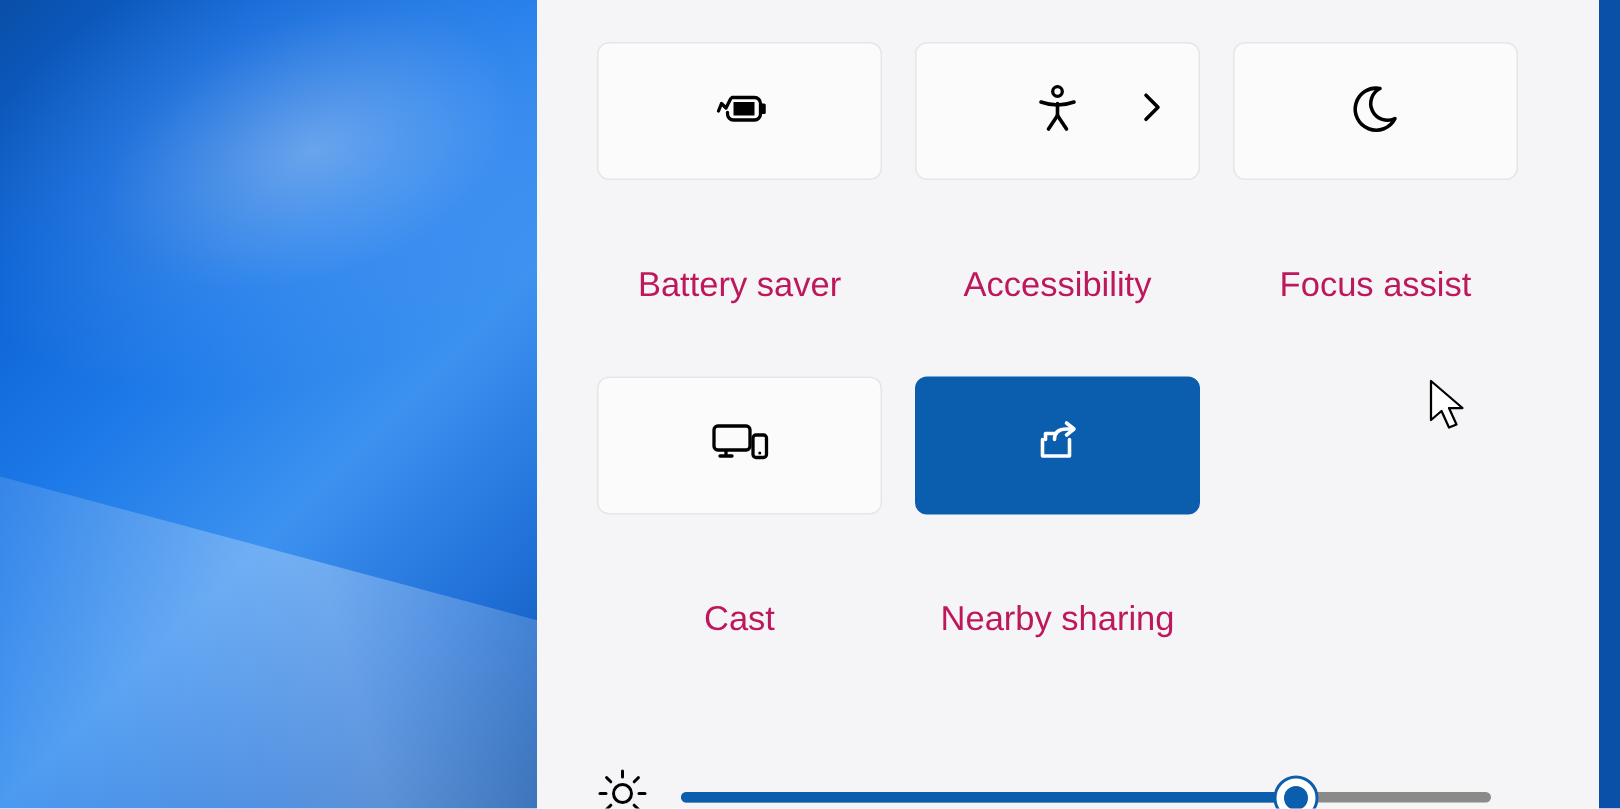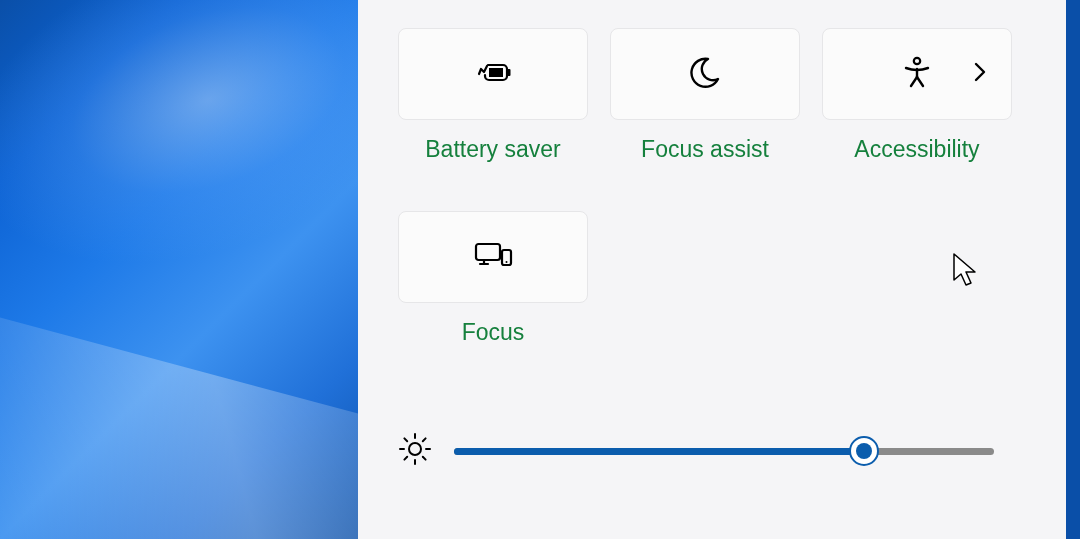--- a/index.html
+++ b/index.html
@@ -81,23 +81,24 @@
       position: relative;
     }
 
     .tile.active {
       background: #0b5dad;
       border-color: #0b5dad;
     }
 
     .tile-label {
       font-size: 23px;
-      color: #15803d;
+      color: #be185d;
       font-weight: 400;
       text-align: center;
+      margin-top: 40px;
     }
 
     .chevron {
       position: absolute;
       right: 24px;
       top: 50%;
       transform: translateY(-50%);
     }
 
     .brightness-row {
@@ -195,64 +196,77 @@
             <path d="M 16 10 L 30 10 L 30 19 L 16 19 Z" fill="#000"></path>
           </svg>
         </span>
       </div>
       <div class="tile-label">Battery saver</div>
     </div>
 
     <div class="tile-wrapper">
       <div class="tile">
         <span>
-          <svg width="34" height="34" viewBox="0 0 34 34">
-            <path d="M 20 4 A 14 14 0 1 0 30 24 A 11 11 0 0 1 20 4 Z" stroke="#000" stroke-width="2.4" fill="none" stroke-linejoin="round"></path>
-          </svg>
-        </span>
-      </div>
-      <div class="tile-label">Focus assist</div>
-    </div>
-
-    <div class="tile-wrapper">
-      <div class="tile">
-        <span>
           <svg width="30" height="32" viewBox="0 0 30 32">
             <circle cx="15" cy="5" r="3.2" stroke="#000" stroke-width="2.2" fill="none"></circle>
             <path d="M 4 12 Q 15 16 26 12" stroke="#000" stroke-width="2.4" fill="none" stroke-linecap="round"></path>
             <line x1="15" y1="13" x2="15" y2="21" stroke="#000" stroke-width="2.4" stroke-linecap="round"></line>
             <path d="M 15 21 L 9 30" stroke="#000" stroke-width="2.4" stroke-linecap="round"></path>
             <path d="M 15 21 L 21 30" stroke="#000" stroke-width="2.4" stroke-linecap="round"></path>
           </svg>
         </span>
         <span class="chevron">
           <svg width="14" height="22" viewBox="0 0 14 22">
             <path d="M 3 3 L 11 11 L 3 19" stroke="#000" stroke-width="2.4" fill="none" stroke-linecap="round" stroke-linejoin="round"></path>
           </svg>
         </span>
       </div>
       <div class="tile-label">Accessibility</div>
     </div>
 
     <div class="tile-wrapper">
       <div class="tile">
         <span>
+          <svg width="34" height="34" viewBox="0 0 34 34">
+            <path d="M 20 4 A 14 14 0 1 0 30 24 A 11 11 0 0 1 20 4 Z" stroke="#000" stroke-width="2.4" fill="none" stroke-linejoin="round"></path>
+          </svg>
+        </span>
+      </div>
+      <div class="tile-label">Focus assist</div>
+    </div>
+
+    <div class="tile-wrapper">
+      <div class="tile">
+        <span>
           <svg width="42" height="30" viewBox="0 0 42 30">
             <rect x="4" y="4" width="24" height="16" rx="2.5" stroke="#000" stroke-width="2.2" fill="none"></rect>
             <rect x="30" y="10" width="9" height="15" rx="2" stroke="#000" stroke-width="2.2" fill="none"></rect>
             <circle cx="34.5" cy="22" r="1" fill="#000"></circle>
             <line x1="12" y1="20" x2="12" y2="24" stroke="#000" stroke-width="2.2"></line>
             <line x1="8" y1="24" x2="16" y2="24" stroke="#000" stroke-width="2.2" stroke-linecap="round"></line>
           </svg>
         </span>
       </div>
-      <div class="tile-label">Focus</div>
-    </div>
-
-
+      <div class="tile-label">Cast</div>
+    </div>
+
+
+    <div class="tile-wrapper">
+      <div class="tile active">
+        <span>
+          <svg width="32" height="30" viewBox="0 0 32 30">
+            <path d="M 6 13 L 6 24 L 24 24 L 24 13" stroke="#fff" stroke-width="2.4" fill="none" stroke-linecap="round" stroke-linejoin="round"></path>
+            <path d="M 8 13 L 8 9 L 15 9" stroke="#fff" stroke-width="2.4" fill="none" stroke-linecap="round" stroke-linejoin="round"></path>
+            <path d="M 14 13 Q 14 6 22 6 L 26 6" stroke="#fff" stroke-width="2.4" fill="none" stroke-linecap="round"></path>
+            <path d="M 22 2 L 27 6 L 22 10" stroke="#fff" stroke-width="2.4" fill="none" stroke-linecap="round" stroke-linejoin="round"></path>
+          </svg>
+        </span>
+      </div>
+      <div class="tile-label">Nearby sharing</div>
+    </div>
 
   </div>
 
   <div class="brightness-row">
     <span>
       <svg width="34" height="34" viewBox="0 0 34 34">
         <circle cx="17" cy="17" r="6" stroke="#000" stroke-width="2" fill="none"></circle>
         <line x1="17" y1="2" x2="17" y2="6" stroke="#000" stroke-width="2" stroke-linecap="round"></line>
         <line x1="17" y1="28" x2="17" y2="32" stroke="#000" stroke-width="2" stroke-linecap="round"></line>
         <line x1="2" y1="17" x2="6" y2="17" stroke="#000" stroke-width="2" stroke-linecap="round"></line>

